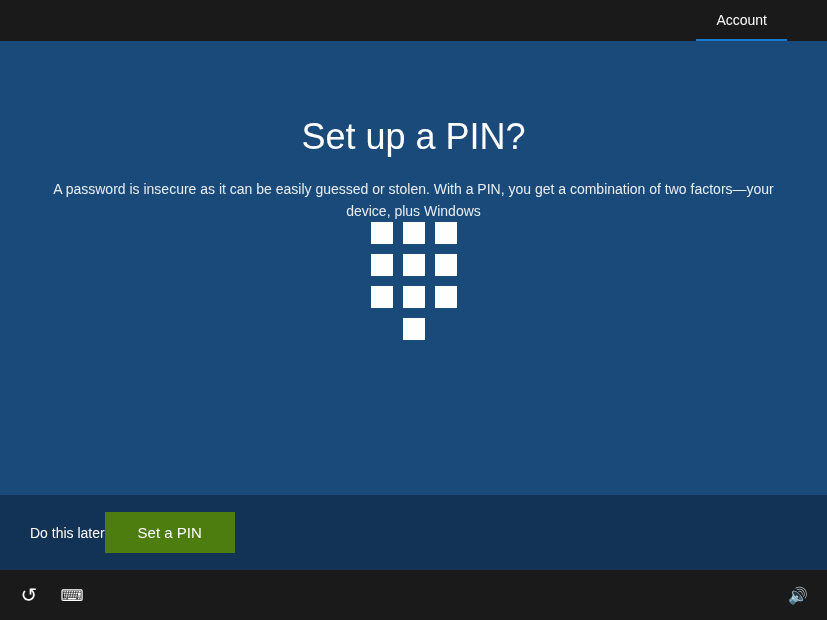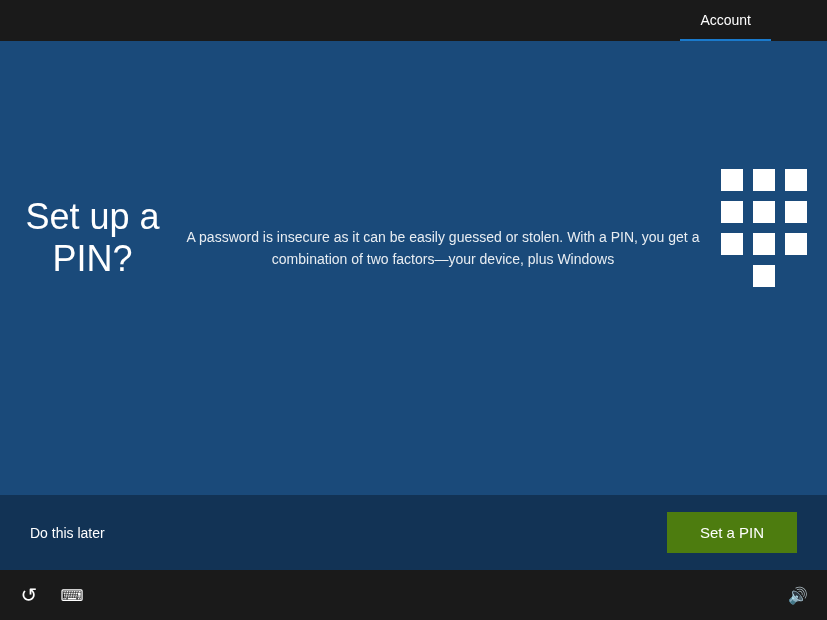--- a/index.html
+++ b/index.html
@@ -20,41 +20,41 @@
     }
 
     
     .top-bar {
       width: 100%;
       height: 41px;
       background-color: #1a1a1a;
       display: flex;
       align-items: center;
       justify-content: flex-end;
-      padding-right: 56px;
+      padding-right: 40px;
       position: relative;
       text-align: center;
     }
 
     .account-tab {
       color: white;
       font-size: 14px;
       padding: 8px 20px;
       cursor: pointer;
       border-bottom: 2px solid #1a7acc;
       height: 100%;
       display: flex;
       align-items: center;
     }
 
     
     .main-content {
       flex: 1;
       display: flex;
-      flex-direction: row;
+      flex-direction: column;
       align-items: center;
       justify-content: center;
       padding: 20px;
       padding-bottom: 60px;
     }
 
     .page-title {
       font-size: 36px;
       font-weight: 300;
       color: white;
@@ -85,21 +85,20 @@
       background-color: white;
     }
 
     
     .bottom-bar {
       width: 100%;
       height: 75px;
       background-color: rgba(0,0,0,0.3);
       display: flex;
       align-items: center;
-      justify-content: space-between;
       padding: 0 30px;
     }
 
     .do-this-later {
       color: white;
       font-size: 14px;
       cursor: pointer;
       text-decoration: none;
       background: none;
       border: none;

